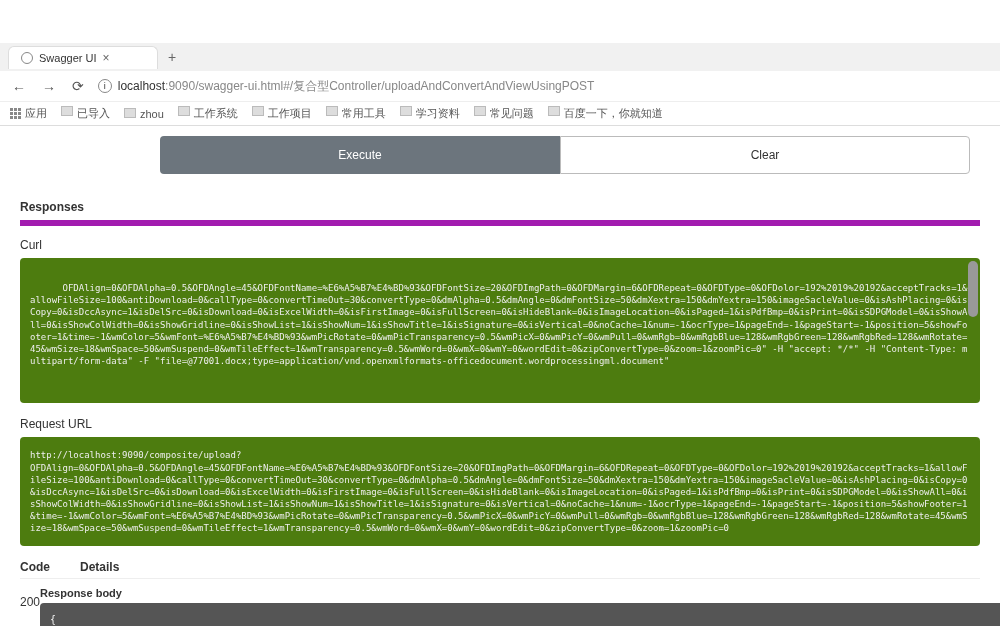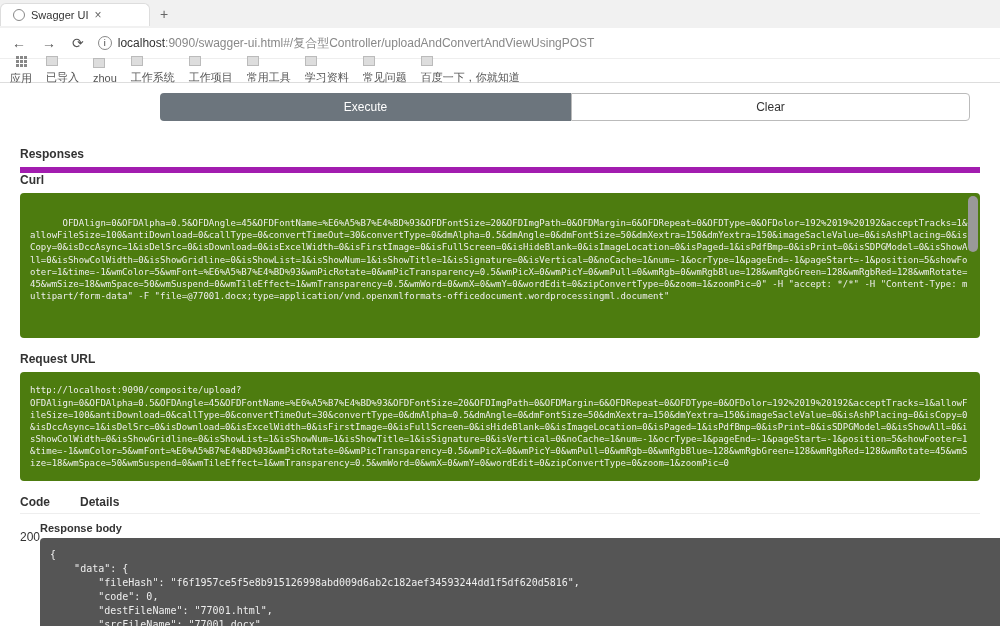--- a/index.html
+++ b/index.html
@@ -1,54 +1,54 @@
 <!DOCTYPE html>
 <html><head>
   <meta charset="utf-8">
   <style>
     * { margin: 0; padding: 0; box-sizing: border-box; }
     body { font-family: -apple-system, BlinkMacSystemFont, "Segoe UI", sans-serif; background: #fff; font-size: 12px; color: #333; }
     
     .browser-chrome { border-bottom: 1px solid #ddd; }
-    .tab-bar { display: flex; align-items: center; background: #f1f1f1; height: 28px; padding-left: 0; }
+    .tab-bar { display: flex; align-items: center; background: #f1f1f1; height: 28px; padding-left: 8px; margin-top: 43px; }
     .tab { display: flex; align-items: center; background: #fff; padding: 4px 12px; border-radius: 6px 6px 0 0; font-size: 11px; gap: 6px; min-width: 150px; border: 1px solid #ddd; border-bottom: none; }
     .tab-icon { width: 12px; height: 12px; border-radius: 50%; border: 1px solid #888; }
     .tab-close { color: #666; font-size: 12px; }
     .new-tab { padding: 0 10px; color: #666; font-size: 14px; }
     
     .nav-bar { display: flex; align-items: center; padding: 4px 10px; gap: 12px; height: 30px; }
     .nav-btn { color: #555; font-size: 14px; padding: 0 2px; }
     .url-bar { flex: 1; display: flex; align-items: center; gap: 6px; }
     .url-icon { width: 14px; height: 14px; border: 1px solid #888; border-radius: 50%; display: flex; align-items: center; justify-content: center; font-size: 9px; }
     .url-text { font-size: 12px; }
     .url-host { color: #333; }
     .url-path { color: #888; }
     
     .bookmarks { display: flex; align-items: center; padding: 4px 10px; gap: 14px; height: 24px; border-top: 1px solid #eee; }
     .bm-apps { display: flex; align-items: center; gap: 4px; }
     .bm-grid { display: grid; grid-template-columns: repeat(3, 3px); grid-template-rows: repeat(3, 3px); gap: 1px; }
     .bm-dot { background: #888; }
-    .bm-item { display: flex; gap: 4px; font-size: 11px; color: #555; flex-direction: column; }
+    .bm-item { display: flex; gap: 4px; font-size: 11px; color: #555; }
     .bm-folder { width: 12px; height: 10px; background: #ddd; border: 1px solid #bbb; }
     
     .content { padding: 10px 20px; }
     .main-area { max-width: 980px; margin: 0 auto; }
     
     .buttons-row { display: flex; gap: 0; margin-bottom: 20px; padding-left: 140px; padding-right: 10px; }
     .btn-execute { flex: 1; background: #6c757d; color: #fff; padding: 7px; text-align: center; font-size: 12px; border: none; border-radius: 4px 0 0 4px; }
-    .btn-clear { flex: 1; background: #fff; color: #333; padding: 0; text-align: center; font-size: 12px; border: 1px solid #bbb; border-radius: 0 4px 4px 0; }
+    .btn-clear { flex: 1; background: #fff; color: #333; padding: 11px; text-align: center; font-size: 12px; border: 1px solid #bbb; border-radius: 0 4px 4px 0; }
     
     .responses-header { display: flex; justify-content: space-between; align-items: center; padding: 6px 0; border-bottom: 6px solid #a21caf; margin-bottom: 0; }
     .responses-title { font-weight: bold; font-size: 12px; }
     .content-type { display: flex; align-items: center; gap: 8px; font-size: 11px; }
     .ct-select { border: 1px solid #bbb; border-radius: 4px; padding: 4px 24px 4px 10px; font-size: 11px; min-width: 120px; }
     .ct-select-wrap { position: relative; }
     .ct-arrow { position: absolute; right: 8px; top: 6px; font-size: 8px; pointer-events: none; }
     
-    .section-label { font-weight: bold; font-size: 12px; margin-bottom: 6px; }
+    .section-label { font-weight: normal; font-size: 12px; margin-bottom: 6px; margin-top: 12px; }
     .code-block { background: #4d7c0f; color: #eee; padding: 12px 10px; border-radius: 4px; font-family: monospace; font-size: 9px; line-height: 1.35; word-break: break-all; white-space: pre-wrap; position: relative; margin-bottom: 14px; }
     .scrollbar { position: absolute; right: 2px; top: 3px; bottom: 3px; width: 10px; }
     .scroll-thumb { position: absolute; top: 0; width: 100%; height: 40%; background: #999; border-radius: 5px; }
     
     .server-response { font-size: 11px; font-weight: bold; margin-bottom: 8px; }
     .response-row { display: flex; border-bottom: 1px solid #eee; padding-bottom: 4px; margin-bottom: 8px; }
     .col-code { width: 60px; font-weight: bold; font-size: 12px; }
     .col-details { flex: 1; font-weight: bold; font-size: 12px; }
     
     .response-body-row { display: flex; }

